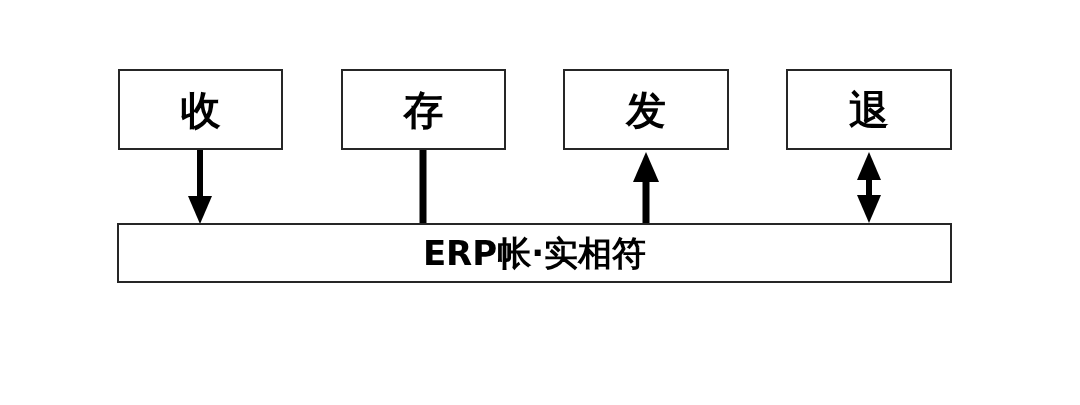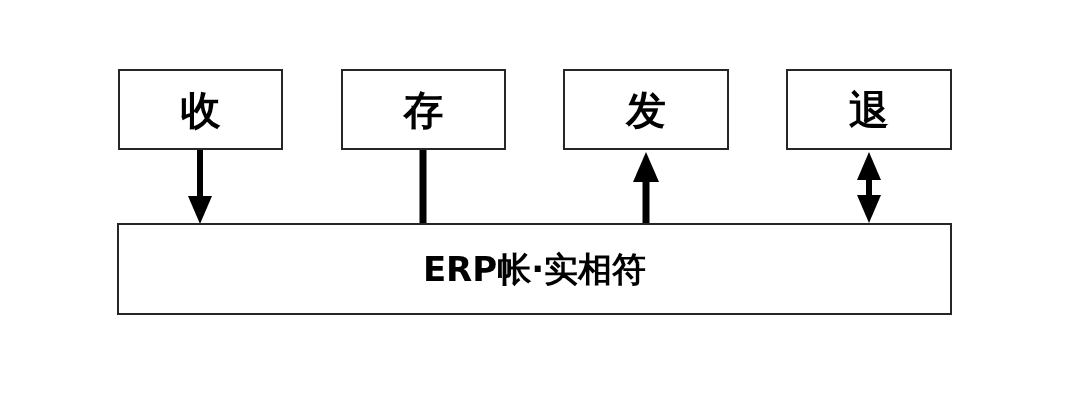--- a/index.html
+++ b/index.html
@@ -100,17 +100,17 @@
   </div>
 
   <div class="node-box" style="left:563px; top:69px; width:166px; height:81px;">
     <span class="node-label">发</span>
   </div>
 
   <div class="node-box" style="left:786px; top:69px; width:166px; height:81px;">
     <span class="node-label">退</span>
   </div>
 
-  <div class="bar-box" style="left:117px; top:223px; width:835px; height:92px;">
+  <div class="bar-box" style="left:117px; top:223px; width:835px; height:60px;">
     <span class="bar-label">ERP帐·实相符</span>
   </div>
 
 </div>
 
 </body></html>

